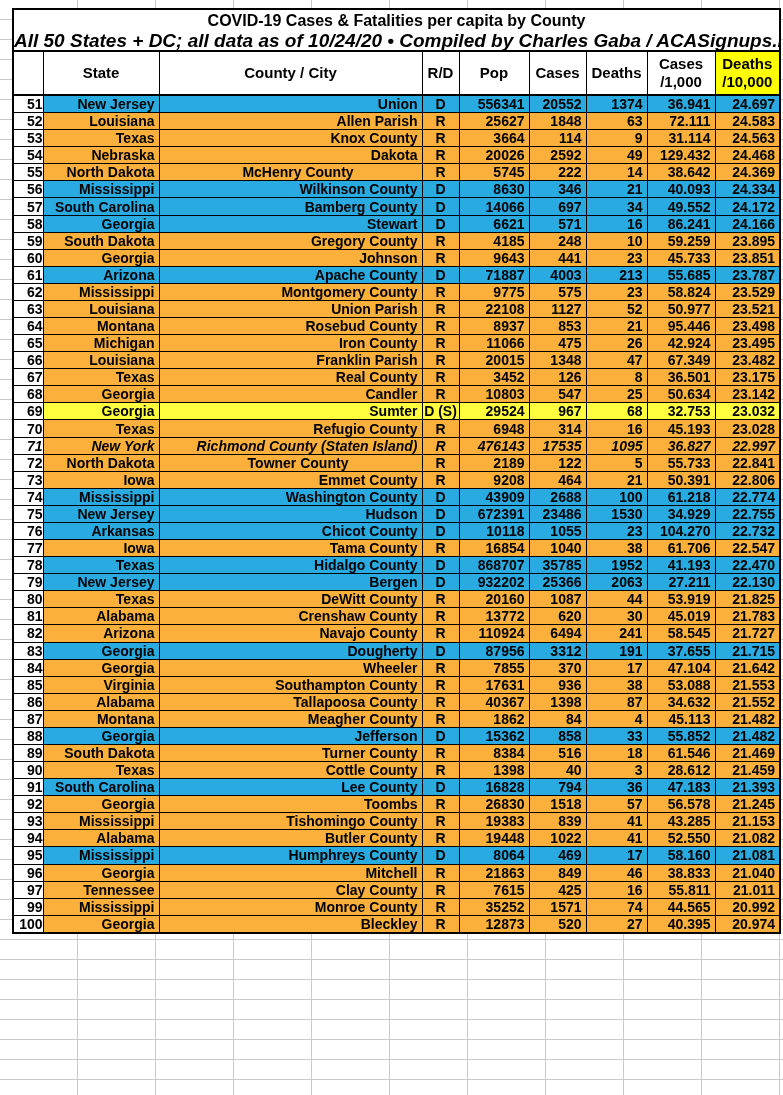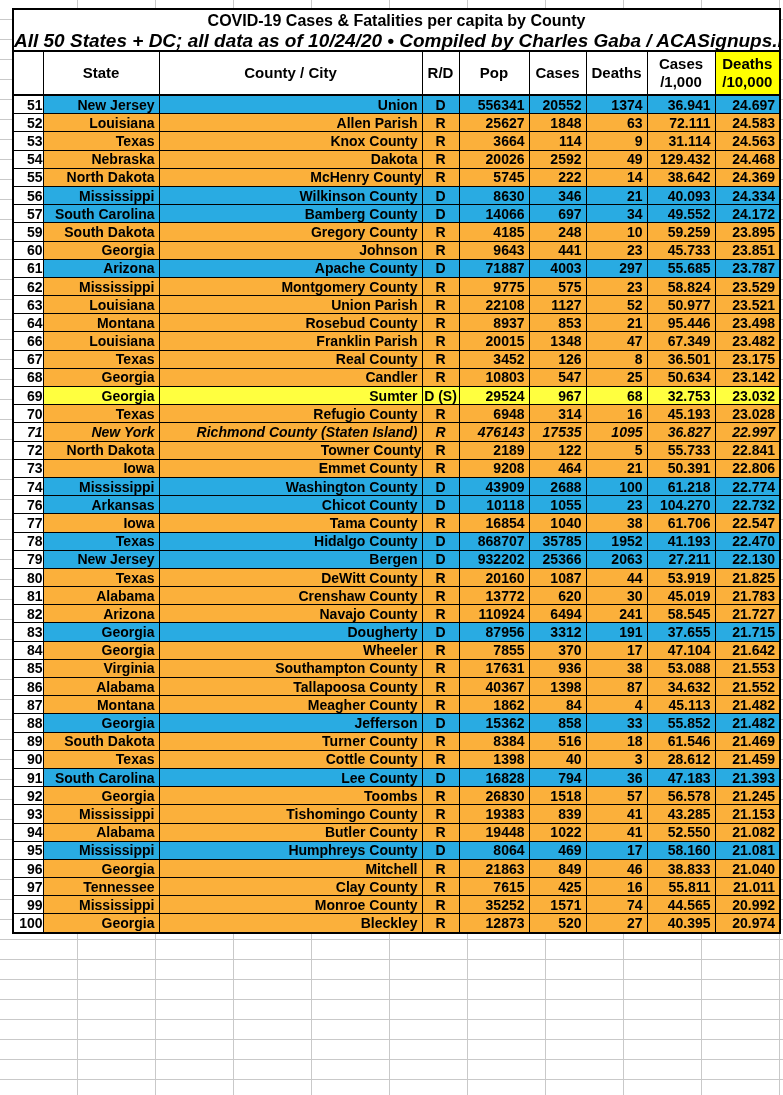--- a/index.html
+++ b/index.html
@@ -29,21 +29,21 @@
   .titlecell .t2 { font-size: 19px; line-height: 19px; font-style: italic; }
   thead th {
     background: #fff; font-size: 15px; line-height: 18px;
     text-align: center; height: 42px; border-bottom: 2px solid #000; padding: 0;
   }
   th.pre { white-space: pre-line; }
   th.yellow-h { background: var(--header-yellow, #ffff00); }
   tbody td { font-size: 14px; padding: 0; }
   td.rownum { text-align: right; background: #fff; }
   td.state, td.county, td.num { text-align: right; padding-right: 4px; }
-  td.county.left { text-align: right; padding-left: 15px; padding-right: 0; }
+  td.county.left { text-align: center; padding-left: 15px; padding-right: 0; }
   td.rd { text-align: center; }
   .c-blue   { background: var(--dem-blue, #29abe2); }
   .c-orange { background: var(--rep-orange, #fbb03b); }
   .c-yellow { background: var(--row-yellow, #ffff3f); }
   tr.italic td { font-style: italic; }
 </style>
 </head>
 <body>
 
 <table class="sheet">
@@ -151,20 +151,31 @@
         <td class="state c-blue">South Carolina</td>
         <td class="county c-blue">Bamberg County</td>
         <td class="rd c-blue">D</td>
         <td class="num c-blue">14066</td>
         <td class="num c-blue">697</td>
         <td class="num c-blue">34</td>
         <td class="num c-blue">49.552</td>
         <td class="num c-blue">24.172</td>
       </tr>
       <tr>
+        <td class="rownum">58</td>
+        <td class="state c-blue">Georgia</td>
+        <td class="county c-blue">Stewart</td>
+        <td class="rd c-blue">D</td>
+        <td class="num c-blue">6621</td>
+        <td class="num c-blue">571</td>
+        <td class="num c-blue">16</td>
+        <td class="num c-blue">86.241</td>
+        <td class="num c-blue">24.166</td>
+      </tr>
+      <tr>
         <td class="rownum">59</td>
         <td class="state c-orange">South Dakota</td>
         <td class="county c-orange">Gregory County</td>
         <td class="rd c-orange">R</td>
         <td class="num c-orange">4185</td>
         <td class="num c-orange">248</td>
         <td class="num c-orange">10</td>
         <td class="num c-orange">59.259</td>
         <td class="num c-orange">23.895</td>
       </tr>
@@ -179,21 +190,21 @@
         <td class="num c-orange">45.733</td>
         <td class="num c-orange">23.851</td>
       </tr>
       <tr>
         <td class="rownum">61</td>
         <td class="state c-blue">Arizona</td>
         <td class="county c-blue">Apache County</td>
         <td class="rd c-blue">D</td>
         <td class="num c-blue">71887</td>
         <td class="num c-blue">4003</td>
-        <td class="num c-blue">297</td>
+        <td class="num c-blue">213</td>
         <td class="num c-blue">55.685</td>
         <td class="num c-blue">23.787</td>
       </tr>
       <tr>
         <td class="rownum">62</td>
         <td class="state c-orange">Mississippi</td>
         <td class="county c-orange">Montgomery County</td>
         <td class="rd c-orange">R</td>
         <td class="num c-orange">9775</td>
         <td class="num c-orange">575</td>
@@ -215,20 +226,31 @@
       <tr>
         <td class="rownum">64</td>
         <td class="state c-orange">Montana</td>
         <td class="county c-orange">Rosebud County</td>
         <td class="rd c-orange">R</td>
         <td class="num c-orange">8937</td>
         <td class="num c-orange">853</td>
         <td class="num c-orange">21</td>
         <td class="num c-orange">95.446</td>
         <td class="num c-orange">23.498</td>
+      </tr>
+      <tr>
+        <td class="rownum">65</td>
+        <td class="state c-orange">Michigan</td>
+        <td class="county c-orange">Iron County</td>
+        <td class="rd c-orange">R</td>
+        <td class="num c-orange">11066</td>
+        <td class="num c-orange">475</td>
+        <td class="num c-orange">26</td>
+        <td class="num c-orange">42.924</td>
+        <td class="num c-orange">23.495</td>
       </tr>
       <tr>
         <td class="rownum">66</td>
         <td class="state c-orange">Louisiana</td>
         <td class="county c-orange">Franklin Parish</td>
         <td class="rd c-orange">R</td>
         <td class="num c-orange">20015</td>
         <td class="num c-orange">1348</td>
         <td class="num c-orange">47</td>
         <td class="num c-orange">67.349</td>
@@ -316,20 +338,31 @@
         <td class="state c-blue">Mississippi</td>
         <td class="county c-blue">Washington County</td>
         <td class="rd c-blue">D</td>
         <td class="num c-blue">43909</td>
         <td class="num c-blue">2688</td>
         <td class="num c-blue">100</td>
         <td class="num c-blue">61.218</td>
         <td class="num c-blue">22.774</td>
       </tr>
       <tr>
+        <td class="rownum">75</td>
+        <td class="state c-blue">New Jersey</td>
+        <td class="county c-blue">Hudson</td>
+        <td class="rd c-blue">D</td>
+        <td class="num c-blue">672391</td>
+        <td class="num c-blue">23486</td>
+        <td class="num c-blue">1530</td>
+        <td class="num c-blue">34.929</td>
+        <td class="num c-blue">22.755</td>
+      </tr>
+      <tr>
         <td class="rownum">76</td>
         <td class="state c-blue">Arkansas</td>
         <td class="county c-blue">Chicot County</td>
         <td class="rd c-blue">D</td>
         <td class="num c-blue">10118</td>
         <td class="num c-blue">1055</td>
         <td class="num c-blue">23</td>
         <td class="num c-blue">104.270</td>
         <td class="num c-blue">22.732</td>
       </tr>

